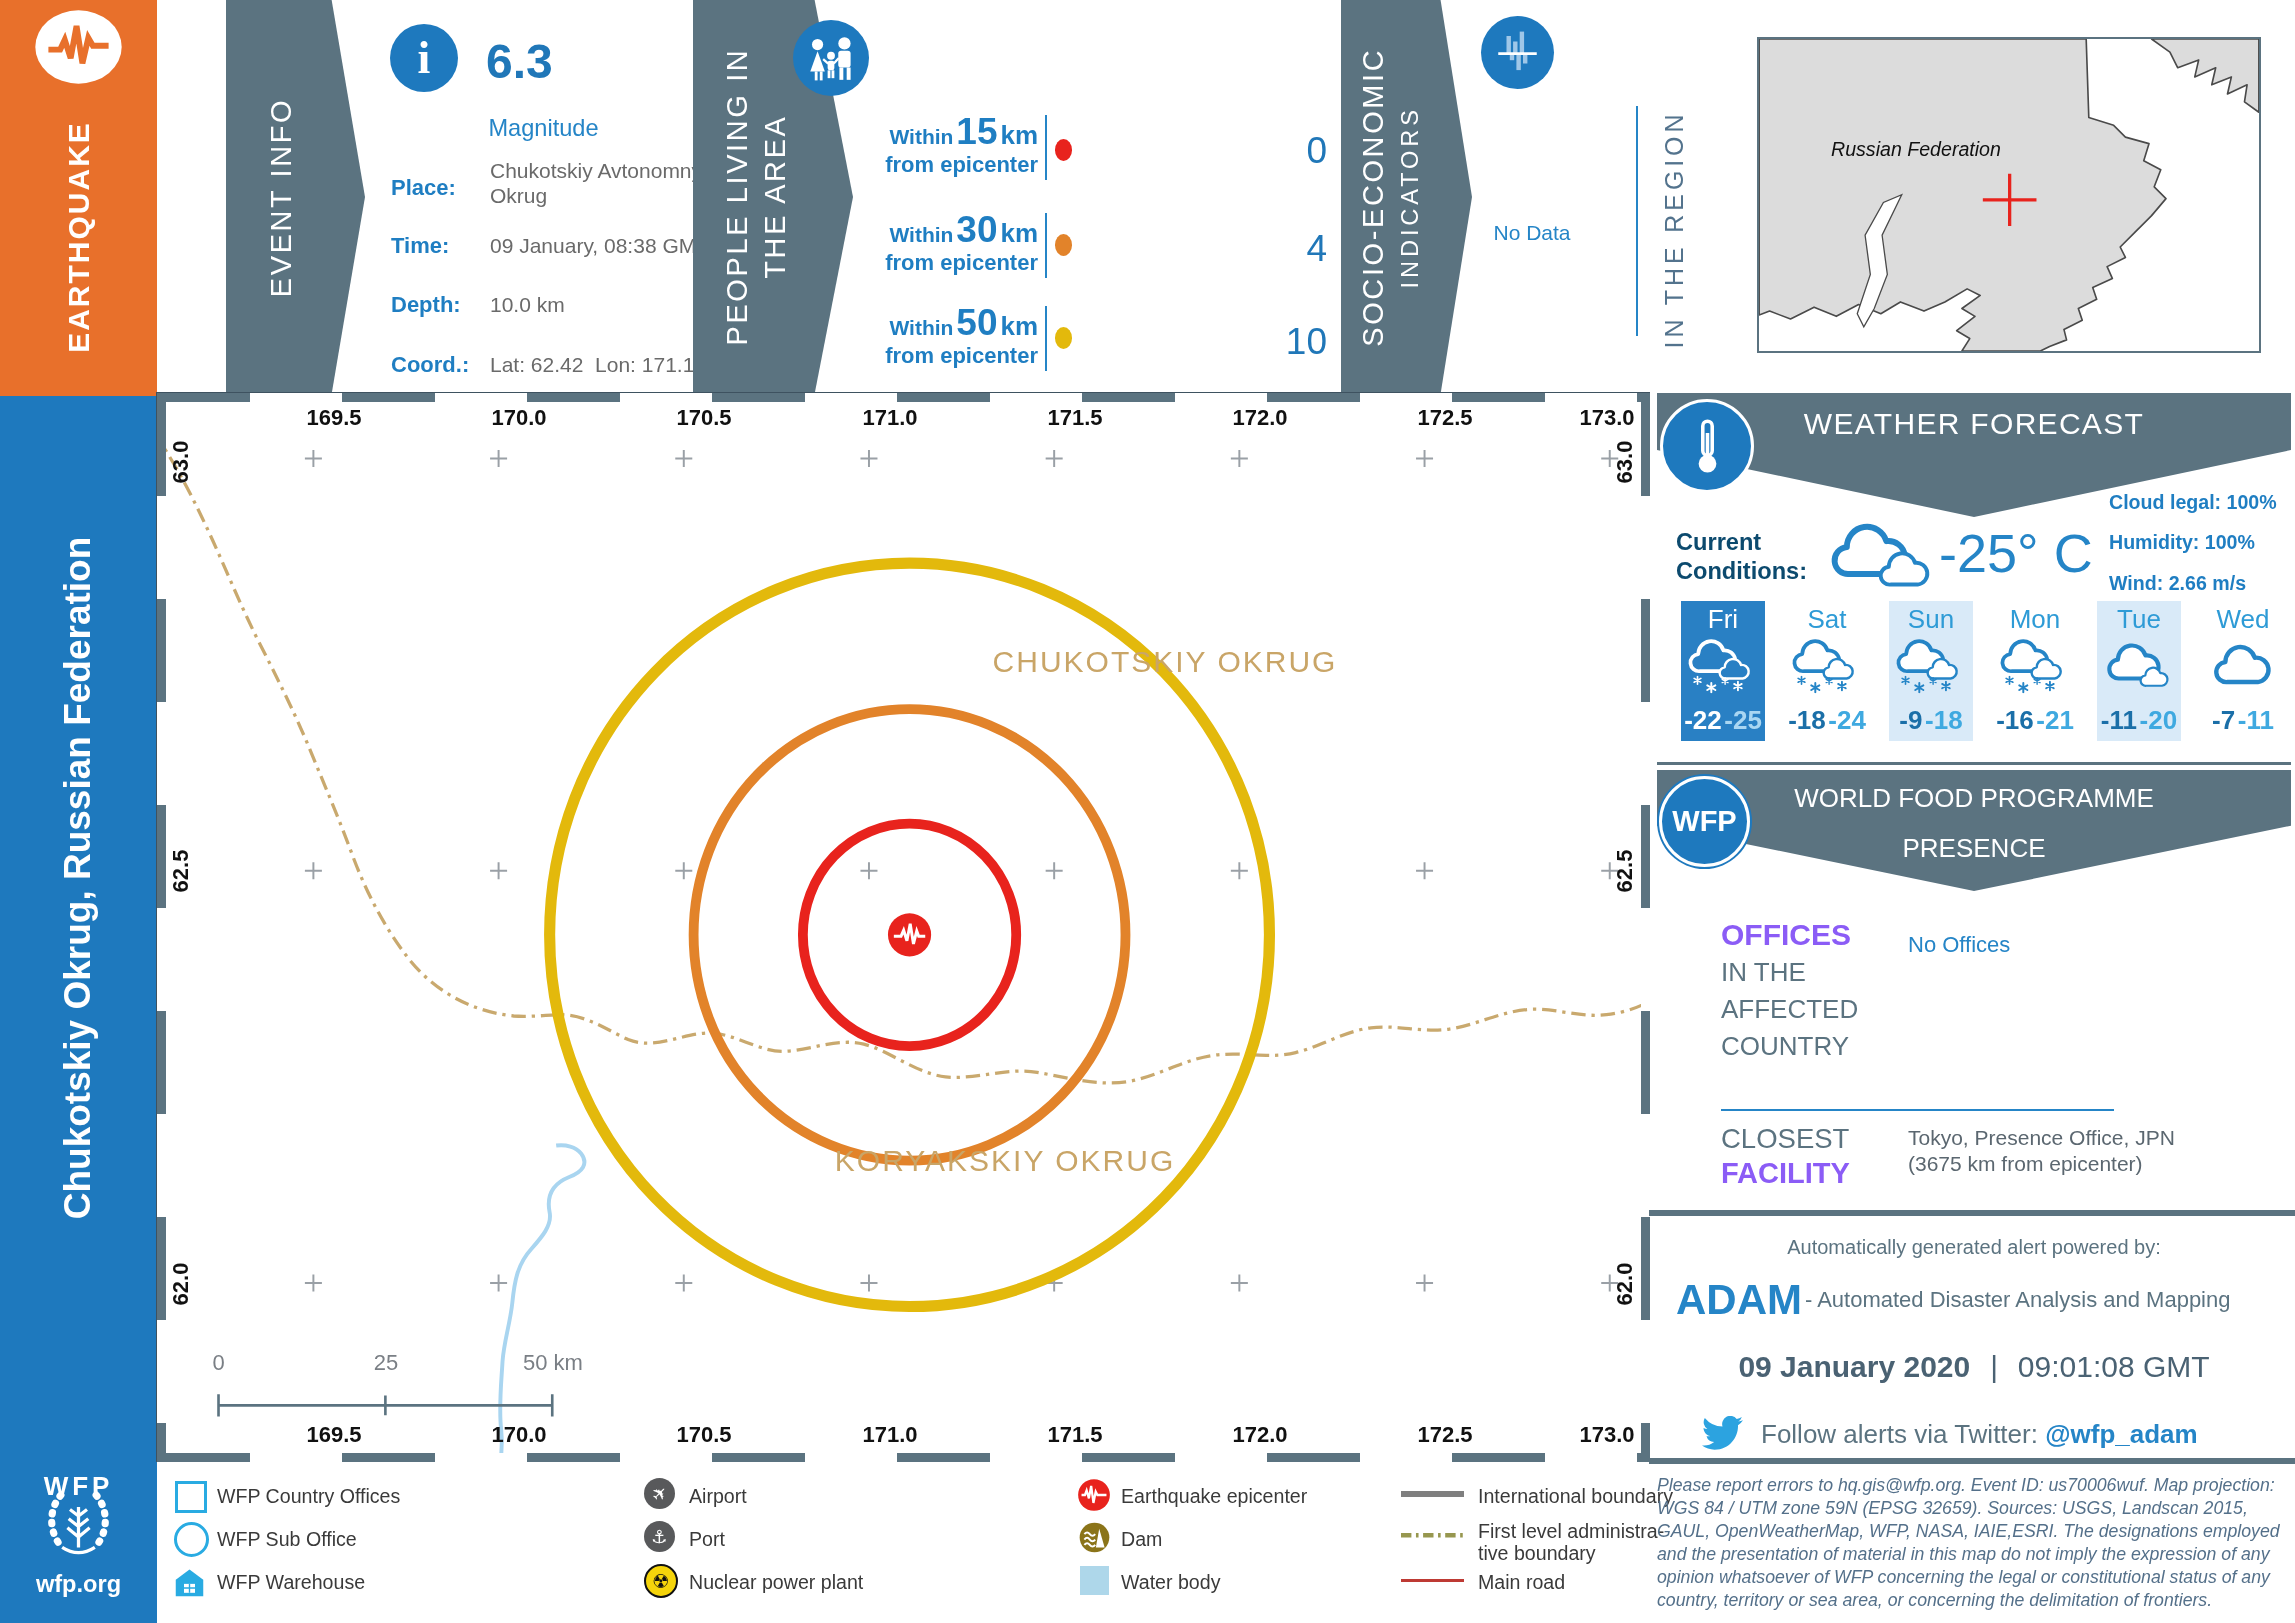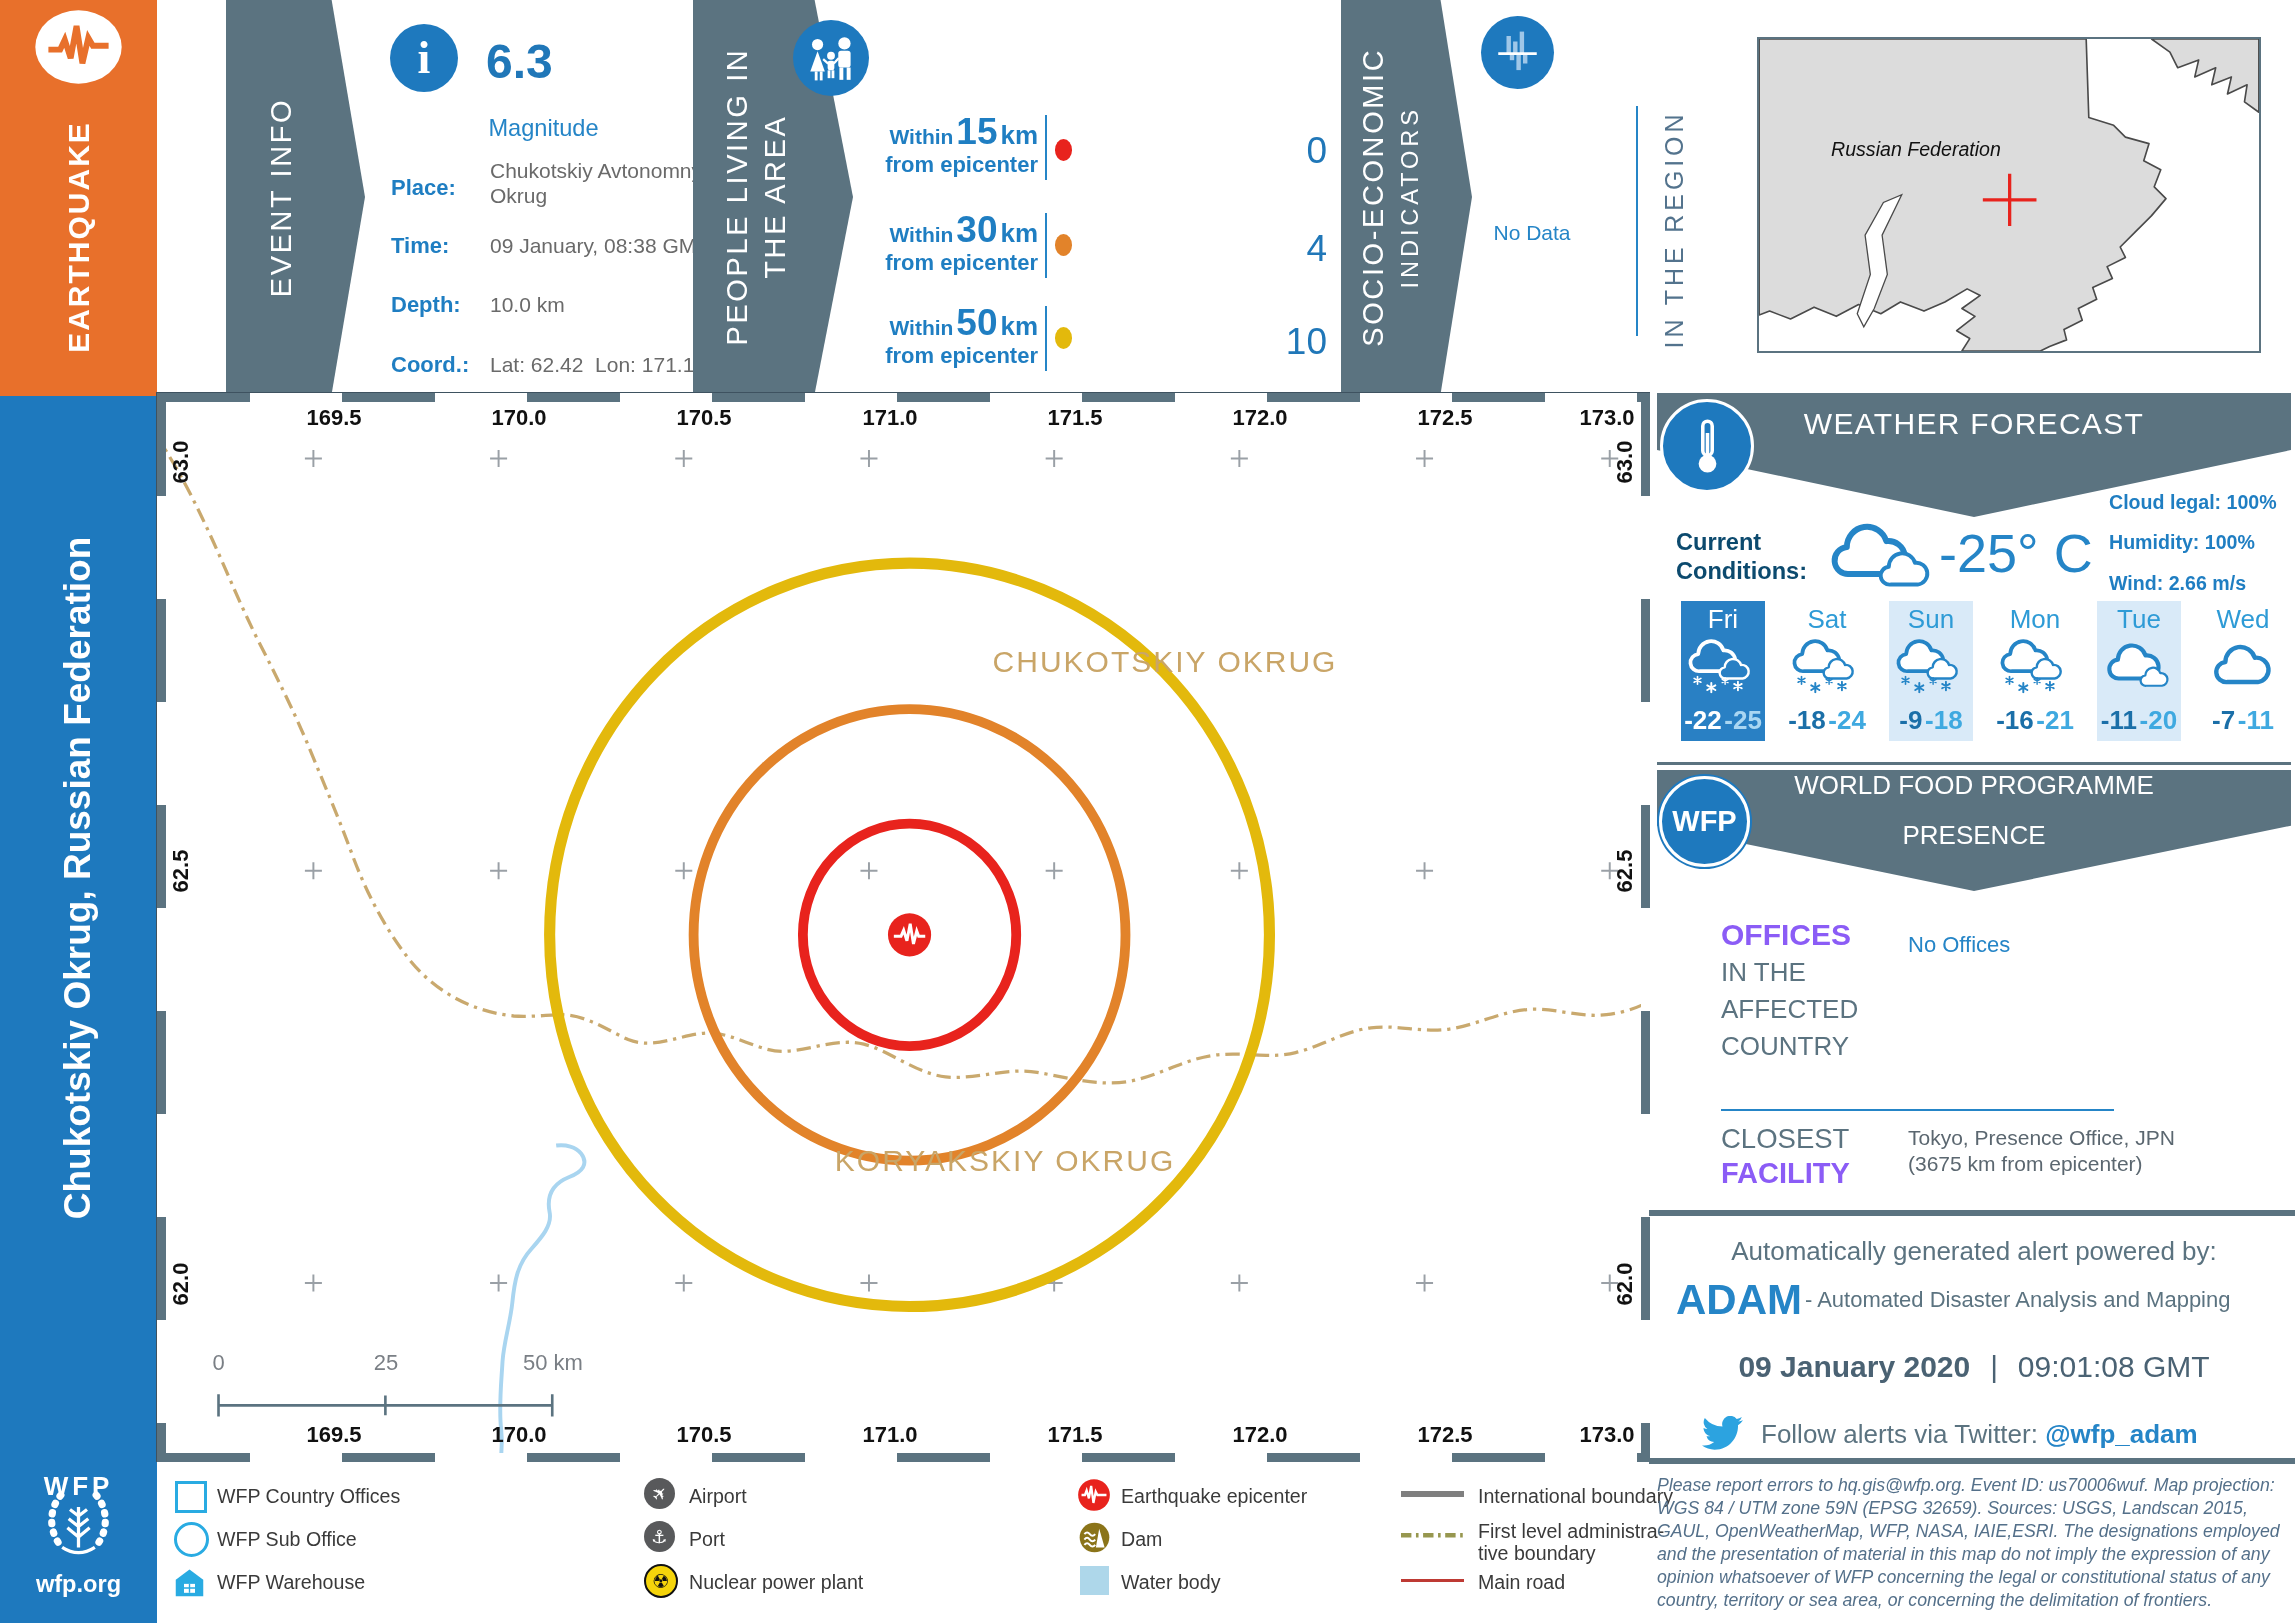--- a/index.html
+++ b/index.html
@@ -414,21 +414,21 @@
           <use href="#flake" class="fl" x="32" y="72" width="18" height="18"></use>
         <use href="#flake" class="fl" x="56" y="64" width="13" height="13"></use>
           <use href="#flake" class="fl" x="74" y="70" width="17" height="17"></use>
       </svg>
       <div class="day-temps"><span class="t1">-5</span><span class="t2">-12</span></div>
     </div>
   </div>
 
   <div class="hr-slate" style="left:1657px;top:762px;width:634px;height:3.3px"></div>
   <div class="ribbon" style="top:770px;height:121px">
-    <div style="font-size:26px">WORLD FOOD PROGRAMME</div>
+    <div style="padding-top:13px;font-size:26px">WORLD FOOD PROGRAMME</div>
     <div style="font-size:26px;margin-top:19px">PRESENCE</div>
   </div>
   <div class="cicon" style="left:1659px;top:776px;width:85px;height:85px;border:3.3px solid #fff;box-shadow:0 0 0 2px #1E79BE">
     <span style="color:#fff;font-weight:bold;font-size:29px">WFP</span>
   </div>
 
   <div class="abs blue-b" style="left:1721px;top:918px;font-size:30px">OFFICES</div>
   <div class="abs slate" style="left:1721px;top:954px;font-size:26px;line-height:37px">
     <div>IN THE</div>
     <div>AFFECTED</div>
@@ -439,21 +439,21 @@
   <div class="abs" style="left:1721px;top:1109px;width:393px;height:2px;background:#2585C7"></div>
 
   <div class="abs slate" style="left:1721px;top:1123px;font-size:27.5px">CLOSEST</div>
   <div class="abs blue-b" style="left:1721px;top:1157px;font-size:29px">FACILITY</div>
   <div class="abs" style="left:1908px;top:1125px;color:#5B6770;font-size:21px;line-height:26px">
     <div>Tokyo, Presence Office, JPN</div>
     <div>(3675 km from epicenter)</div>
   </div>
 
   <div class="hr-slate" style="left:1649px;top:1210px;width:646px;height:5.9px"></div>
-  <div class="abs slate" style="left:1657px;top:1236px;width:634px;text-align:center;font-size:26px">Automatically generated alert powered by:</div>
+  <div class="abs slate" style="left:1657px;top:1236px;width:634px;text-align:center;font-size:20px">Automatically generated alert powered by:</div>
   <div class="abs" style="left:1676px;top:1276px;width:615px;white-space:nowrap">
     <span style="color:#2585C7;font-weight:bold;font-size:42px;vertical-align:middle">ADAM</span>
     <span class="slate" style="font-size:22px;margin-left:0;vertical-align:middle">- Automated Disaster Analysis and Mapping</span>
   </div>
   <div class="abs" style="left:1657px;top:1350px;width:634px;text-align:center;white-space:nowrap">
     <span style="color:#4A6273;font-weight:bold;font-size:30px">09 January 2020</span>
     <span style="color:#4A6273;font-size:30px;margin:0 17px">|</span>
     <span style="color:#4A6273;font-size:30px">09:01:08 GMT</span>
   </div>
   <svg class="abs" style="left:1702px;top:1416px" width="41" height="34" viewBox="0 0 32 26">

